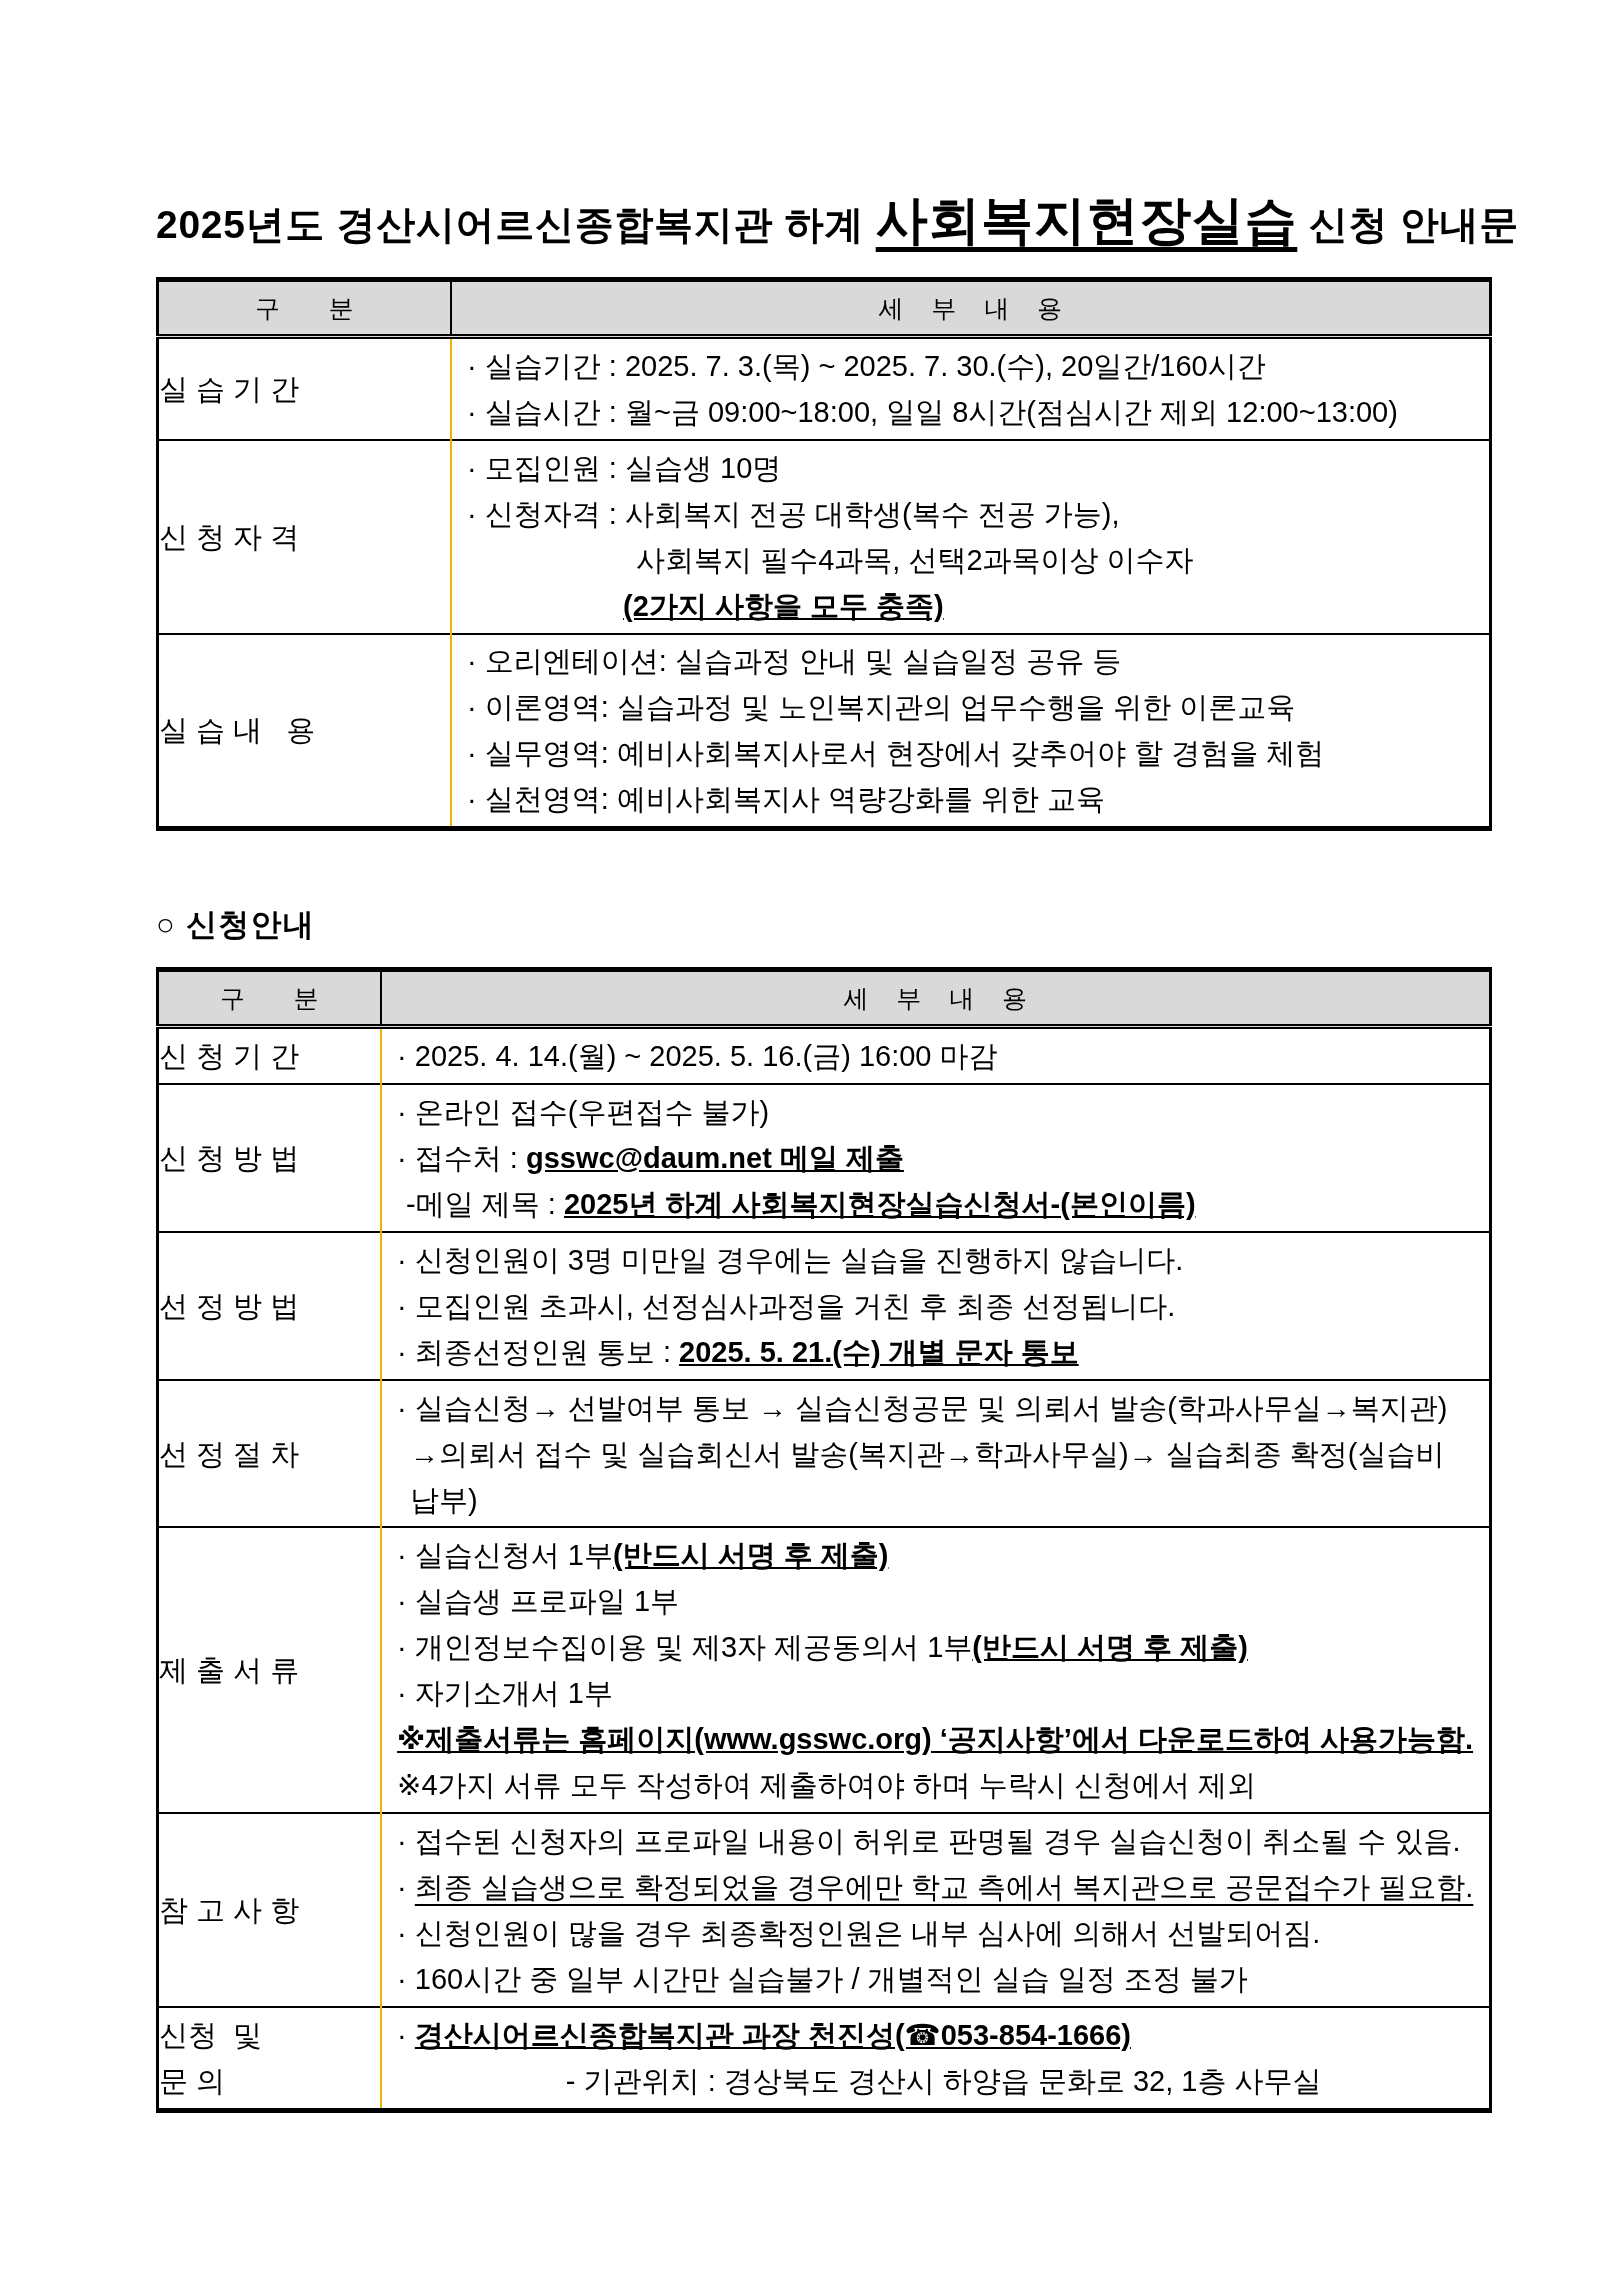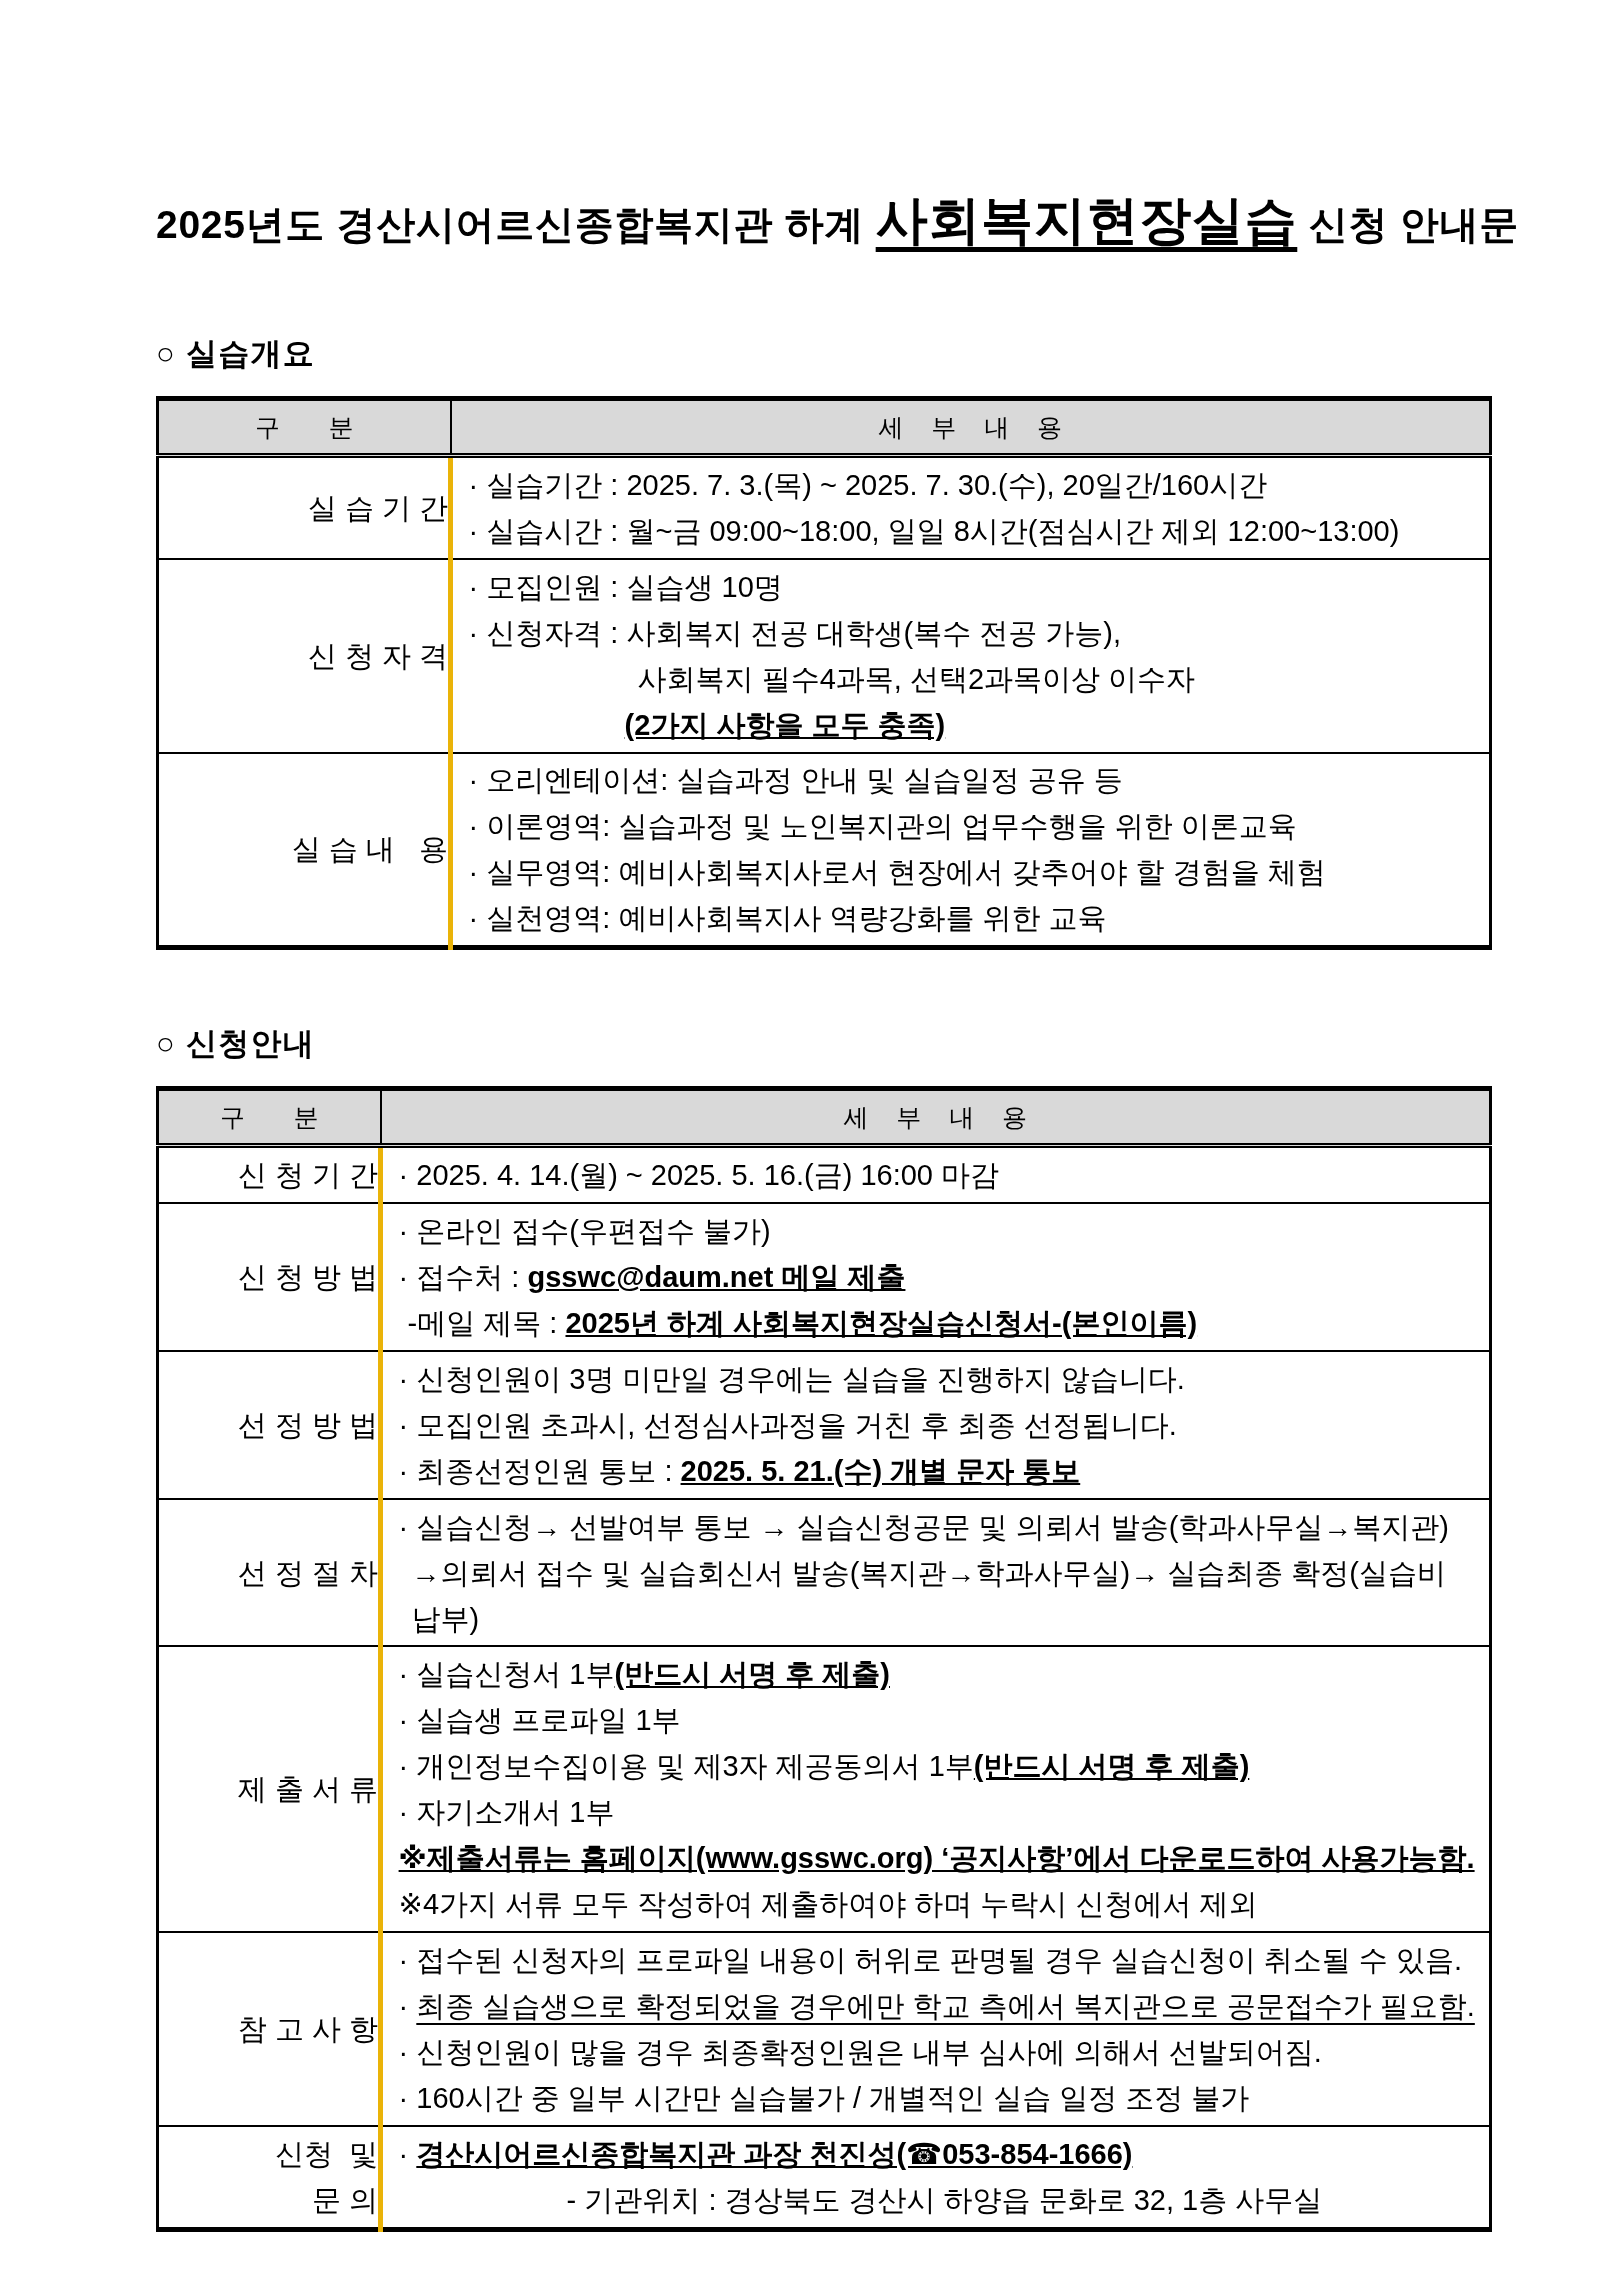--- a/index.html
+++ b/index.html
@@ -53,22 +53,22 @@
     white-space:pre;
     padding:0;
   }
   table.doc-table th.cat-h{border-right:2px solid #000;}
   table.doc-table td{
     padding:3.9px 10.4px 3.9px 0;
     vertical-align:middle;
   }
   table.doc-table tbody tr + tr td{border-top:2.6px solid #000;}
   td.label-cell{
-    text-align:right;
-    border-right:5px solid #eab308;
+    text-align:left;
+    border-right:2px solid #eab308;
     white-space:pre;
     padding:0 !important;
   }
   .label-ln{line-height:46px;}
   td.content-cell{padding-left:15.6px !important;}
   .ln{
     line-height:46px;
     white-space:pre-wrap;
   }
   .b{font-weight:700;text-decoration:underline;}
@@ -77,21 +77,20 @@
 </head>
 <body>
 
 <div class="page">
   <div class="inner">
 
     <div class="title">
       <span>2025년도 경산시어르신종합복지관 하계 </span><span class="hl">사회복지현장실습</span><span> 신청 안내문</span>
     </div>
 
-    <div class="section-heading first">○ 실습개요</div>
     <table class="doc-table">
         <colgroup>
           <col style="width: 293px;">
           <col>
         </colgroup>
         <thead>
           <tr>
             <th class="cat-h">구       분</th>
             <th class="det-h">세    부    내    용</th>
           </tr>

